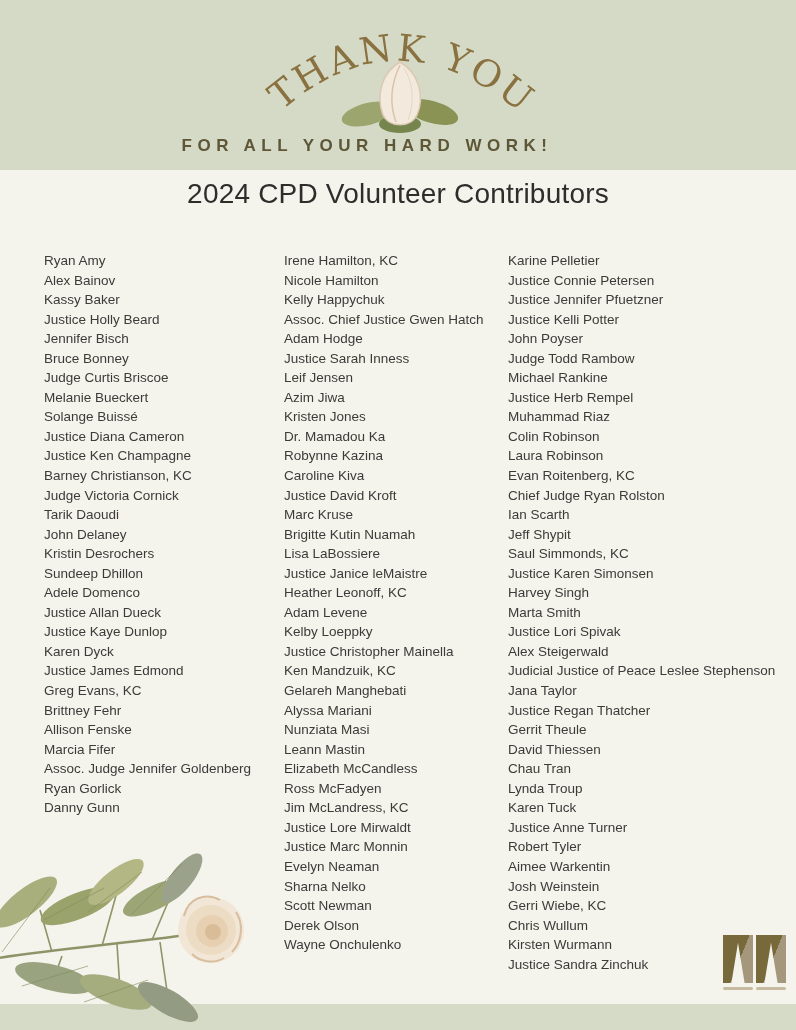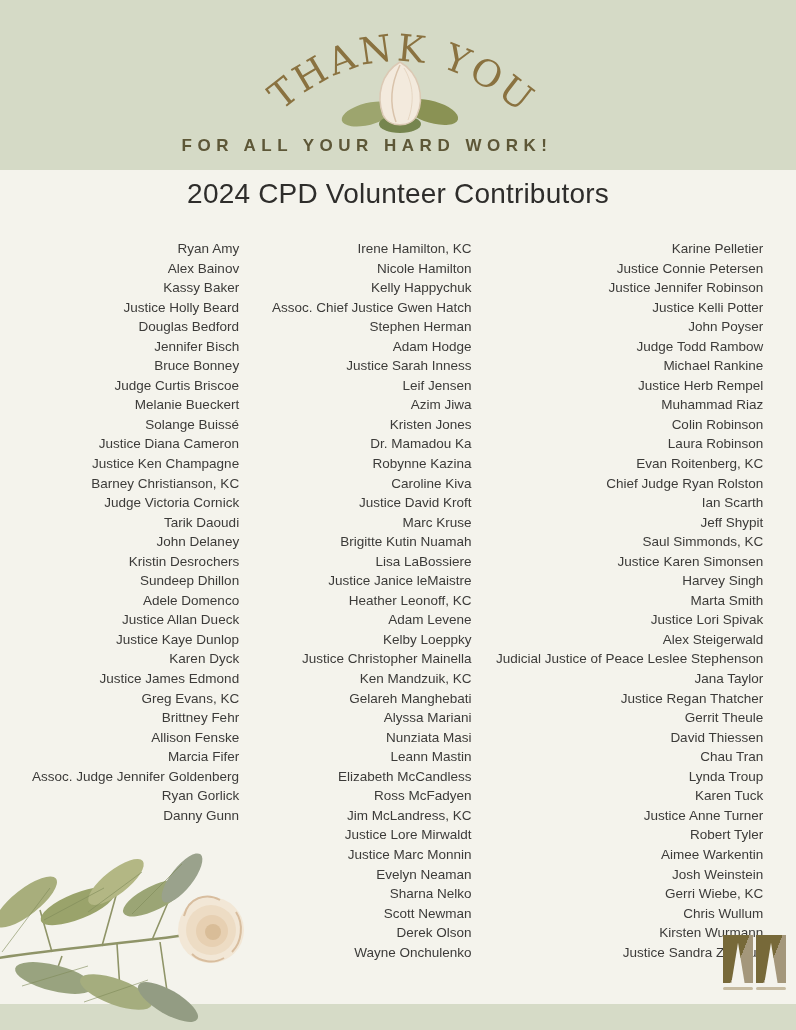--- a/index.html
+++ b/index.html
@@ -26,21 +26,21 @@
     font-size:17px;font-weight:700;letter-spacing:5.5px;
     color:#5d5737;
   }
   .page-title{
     position:absolute;left:0;top:178px;width:796px;margin:0;
     text-align:center;
     font-size:28px;font-weight:500;color:#2e2d2b;
     letter-spacing:0.2px;
   }
   .col{
-    position:absolute;top:239px;margin:0;padding:0;list-style:none;text-align:right;
+    position:absolute;top:239px;margin:12px;padding:0;list-style:none;
   }
   .col li{
     font-size:13.5px;line-height:19.55px;color:#3c3b39;
     white-space:nowrap;
   }
   .col-1{left:32px;}
   .col-2{left:272px;}
   .col-3{left:496px;}
   .branch-svg{position:absolute;left:-8px;top:840px;width:272px;height:190px;z-index:3;}
   .footer-band{
@@ -88,21 +88,20 @@
     <div class="subtitle">FOR ALL YOUR HARD WORK!</div>
   </div>
 
   <h1 class="page-title">2024 CPD Volunteer Contributors</h1>
 
   <ul class="col col-1">
       <li>Ryan Amy</li>
       <li>Alex Bainov</li>
       <li>Kassy Baker</li>
       <li>Justice Holly Beard</li>
-      <li>Douglas Bedford</li>
       <li>Jennifer Bisch</li>
       <li>Bruce Bonney</li>
       <li>Judge Curtis Briscoe</li>
       <li>Melanie Bueckert</li>
       <li>Solange Buissé</li>
       <li>Justice Diana Cameron</li>
       <li>Justice Ken Champagne</li>
       <li>Barney Christianson, KC</li>
       <li>Judge Victoria Cornick</li>
       <li>Tarik Daoudi</li>
@@ -120,21 +119,20 @@
       <li>Marcia Fifer</li>
       <li>Assoc. Judge Jennifer Goldenberg</li>
       <li>Ryan Gorlick</li>
       <li>Danny Gunn</li>
     </ul>
   <ul class="col col-2">
       <li>Irene Hamilton, KC</li>
       <li>Nicole Hamilton</li>
       <li>Kelly Happychuk</li>
       <li>Assoc. Chief Justice Gwen Hatch</li>
-      <li>Stephen Herman</li>
       <li>Adam Hodge</li>
       <li>Justice Sarah Inness</li>
       <li>Leif Jensen</li>
       <li>Azim Jiwa</li>
       <li>Kristen Jones</li>
       <li>Dr. Mamadou Ka</li>
       <li>Robynne Kazina</li>
       <li>Caroline Kiva</li>
       <li>Justice David Kroft</li>
       <li>Marc Kruse</li>
@@ -157,21 +155,21 @@
       <li>Justice Marc Monnin</li>
       <li>Evelyn Neaman</li>
       <li>Sharna Nelko</li>
       <li>Scott Newman</li>
       <li>Derek Olson</li>
       <li>Wayne Onchulenko</li>
     </ul>
   <ul class="col col-3">
       <li>Karine Pelletier</li>
       <li>Justice Connie Petersen</li>
-      <li>Justice Jennifer Robinson</li>
+      <li>Justice Jennifer Pfuetzner</li>
       <li>Justice Kelli Potter</li>
       <li>John Poyser</li>
       <li>Judge Todd Rambow</li>
       <li>Michael Rankine</li>
       <li>Justice Herb Rempel</li>
       <li>Muhammad Riaz</li>
       <li>Colin Robinson</li>
       <li>Laura Robinson</li>
       <li>Evan Roitenberg, KC</li>
       <li>Chief Judge Ryan Rolston</li>

